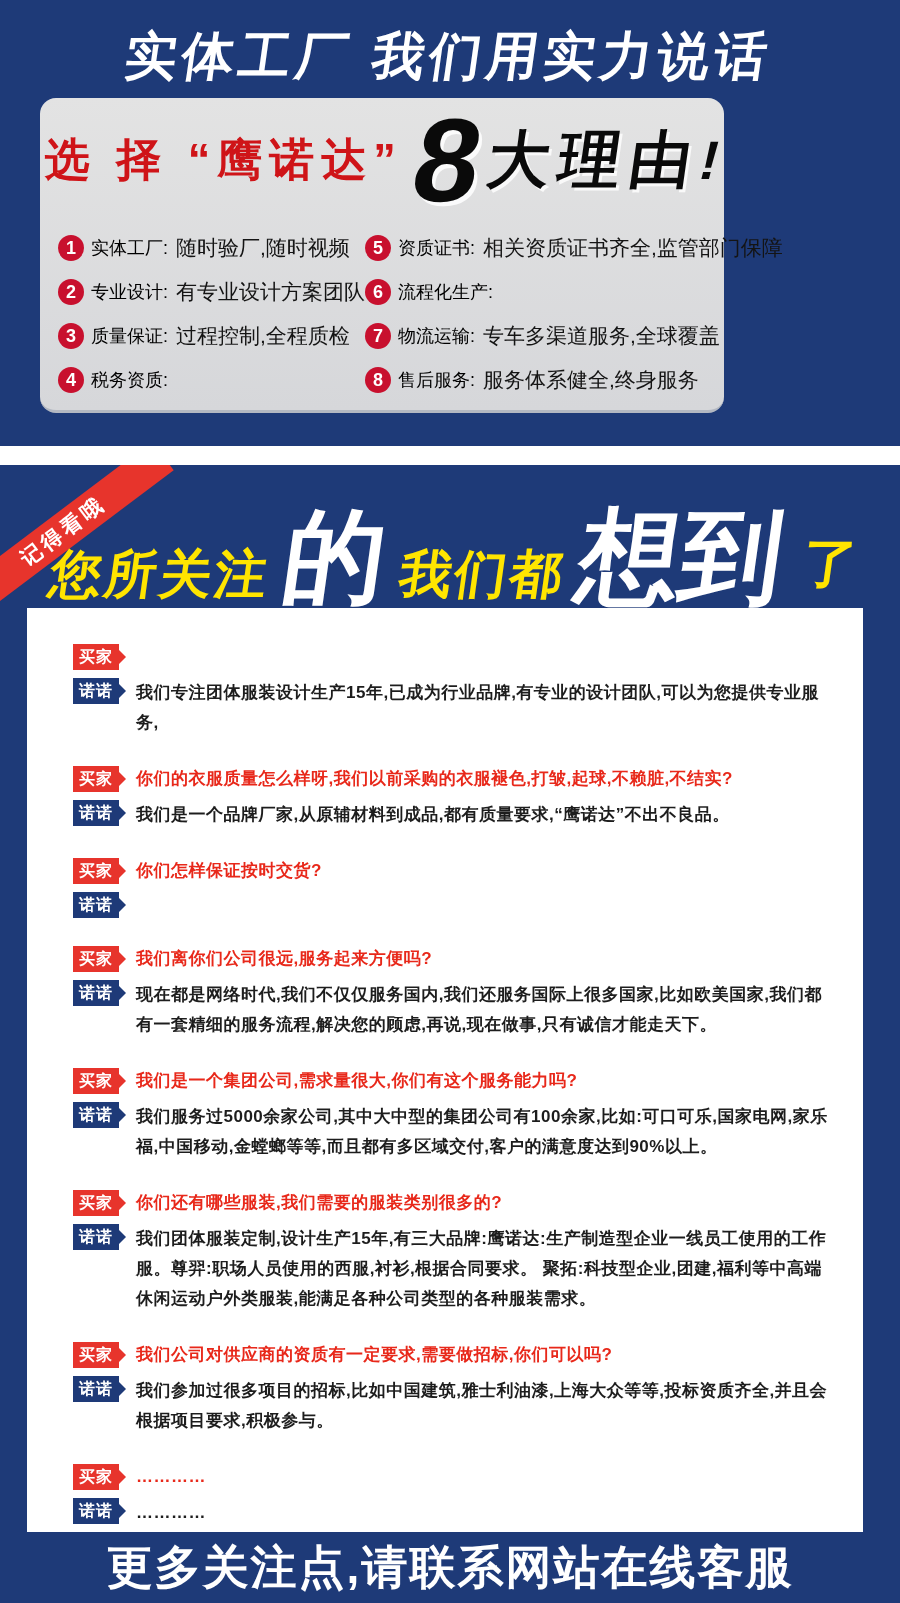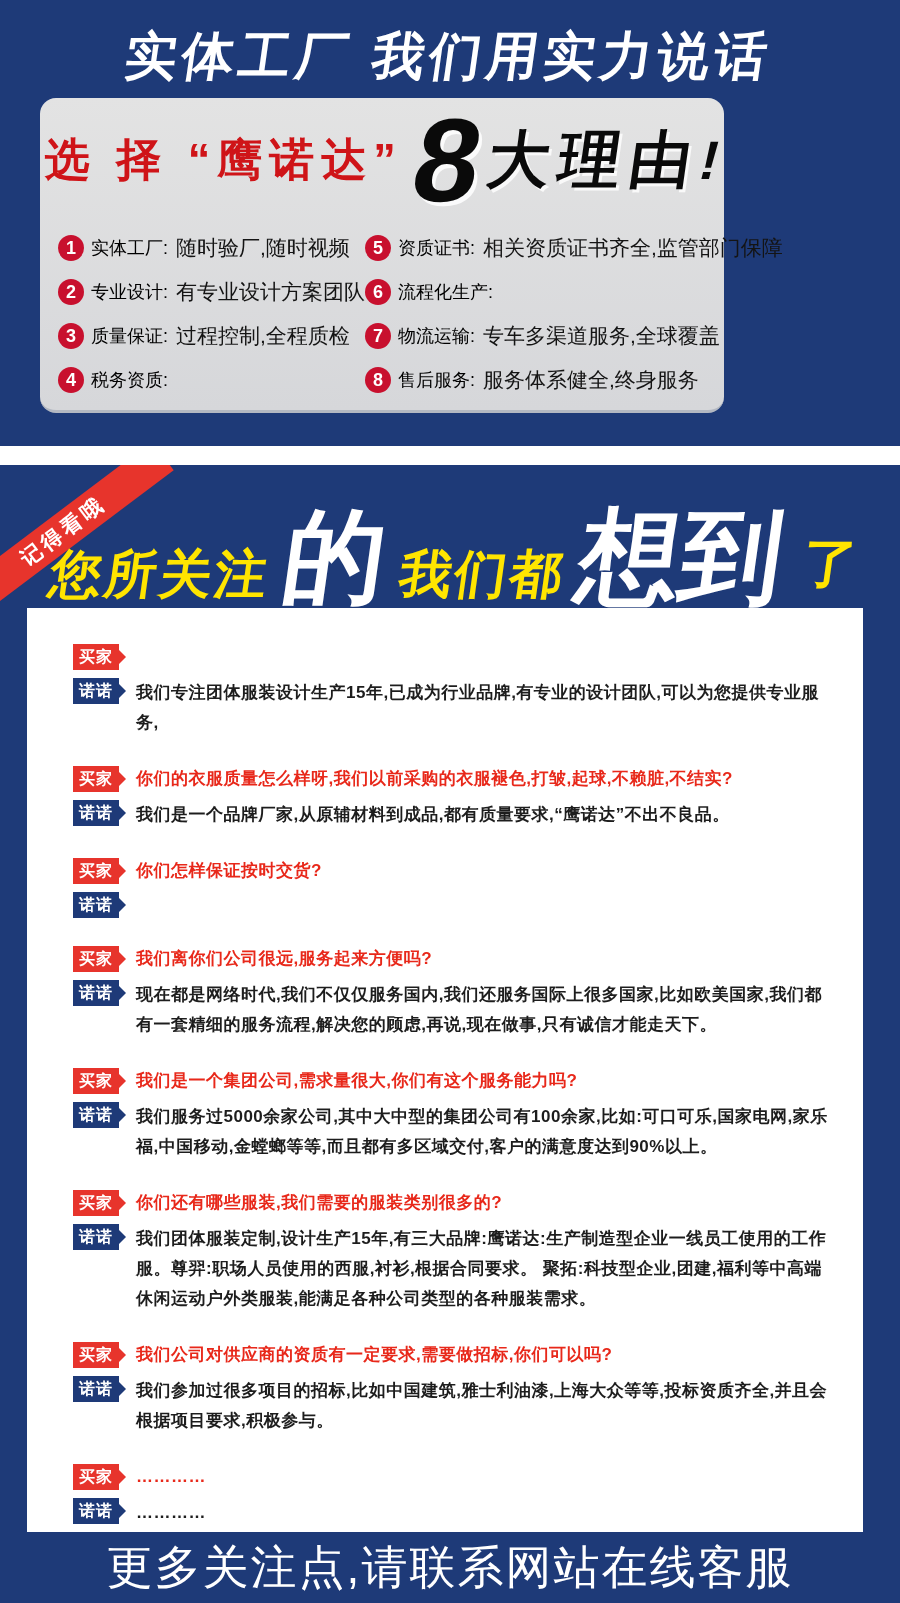--- a/index.html
+++ b/index.html
@@ -105,21 +105,21 @@
     margin:0;color:#1d1d1d;font-size:17px;font-weight:600;
     line-height:30px;letter-spacing:.5px;padding-top:-2px;
   }
 
   
   .footer{
     height:71px;background:#1e3a78;display:flex;
     align-items:center;justify-content:center;
   }
   .footer div{
-    color:#ffffff;font-size:46px;font-weight:400;
+    color:#ffffff;font-size:46px;font-weight:700;
     letter-spacing:2px;white-space:nowrap;
   }
 </style>
 </head>
 <body>
 
 <div class="page">
 
   <section class="top">
     <h1 class="top-headline">实体工厂 我们用实力说话</h1>

